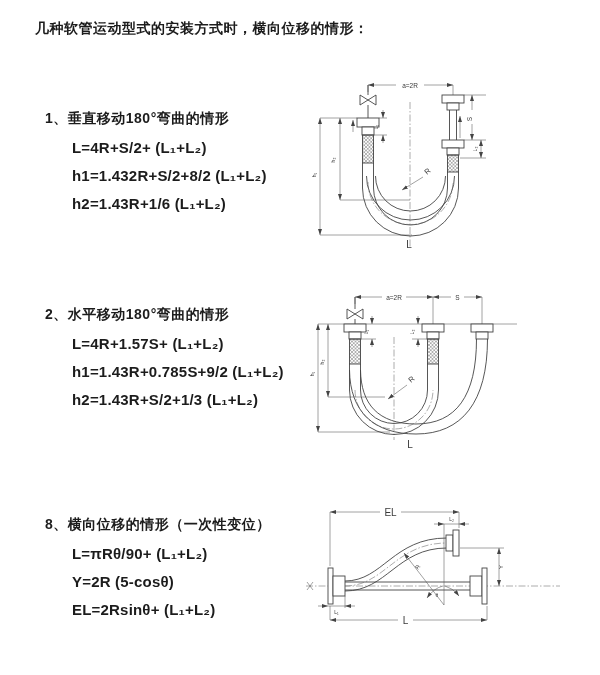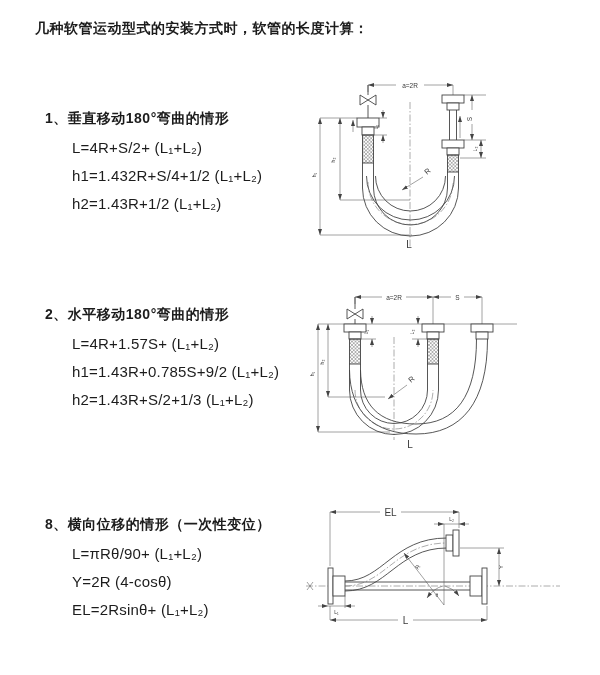--- a/index.html
+++ b/index.html
@@ -2,21 +2,21 @@
 <html><head>
 <meta charset="utf-8">
 <style>
   html,body{margin:0;padding:0;}
   body{
     width:600px;height:675px;background:#ffffff;position:relative;overflow:hidden;
     font-family:"Liberation Sans","DejaVu Sans",sans-serif;color:#1c1c1c;
   }
   .title{position:absolute;left:35px;top:20px;font-size:14px;font-weight:600;letter-spacing:.5px;}
   .sec-head{position:absolute;font-size:14px;font-weight:600;letter-spacing:.5px;}
-  .formula{position:absolute;font-size:15px;font-weight:400;letter-spacing:.2px;}
+  .formula{position:absolute;font-size:15px;font-weight:700;letter-spacing:.2px;}
   svg{position:absolute;}
   svg text{font-family:"Liberation Sans","DejaVu Sans",sans-serif;fill:#3a3a3a;}
   .ln{stroke:#444;stroke-width:.9;fill:none;}
   .fit{stroke:#444;stroke-width:.9;fill:#fff;}
   .dim{stroke:#555;stroke-width:.55;fill:none;}
   .cl{stroke:#666;stroke-width:.55;fill:none;stroke-dasharray:7 2 1.5 2;}
   .braid{stroke:#444;stroke-width:.9;fill:url(#braidpat);}
   .lbl{font-size:6.5px;}
   .lbl-s{font-size:5px;}
   .lbl-b{font-size:10px;}
@@ -28,26 +28,26 @@
   <defs>
     <marker id="arr" orient="auto-start-reverse" markerUnits="userSpaceOnUse" markerWidth="7" markerHeight="5" refX="6" refY="2">
       <path d="M0,0 L6,2 L0,4 Z" fill="#444"></path>
     </marker>
     <pattern id="braidpat" patternUnits="userSpaceOnUse" width="3.5" height="3.5">
       <path d="M0,3.5 L3.5,0 M0,0 L3.5,3.5" stroke="#6a6a6a" stroke-width="0.5"></path>
     </pattern>
   </defs>
 </svg>
 
-<div class="title">几种软管运动型式的安装方式时，软管的长度计算：</div>
+<div class="title">几种软管运动型式的安装方式时，横向位移的情形：</div>
 
 <div class="sec-head" style="left:45px;top:110px">1、垂直移动180°弯曲的情形</div>
 <div class="formula" style="left:72px;top:139px">L=4R+S/2+ (L₁+L₂)</div>
-<div class="formula" style="left:72px;top:167px">h1=1.432R+S/4+1/2 (L₁+L₂)</div>
-<div class="formula" style="left:72px;top:195px">h2=1.43R+1/2 (L₁+L₂)</div>
+<div class="formula" style="left:72px;top:167px">h1=1.432R+S/2+8/2 (L₁+L₂)</div>
+<div class="formula" style="left:72px;top:195px">h2=1.43R+1/6 (L₁+L₂)</div>
 
 <svg style="left:310px;top:70px" width="290" height="190" viewBox="0 0 290 190">
 
   <line class="cl" x1="100" y1="32" x2="100" y2="178"></line>
 
   <g>
     <line class="dim" x1="58" y1="15" x2="58" y2="22"></line>
     <line class="dim" x1="143" y1="15" x2="143" y2="25"></line>
     <line class="dim" x1="86" y1="15" x2="58" y2="15" marker-end="url(#arr)"></line>
     <line class="dim" x1="114" y1="15" x2="143" y2="15" marker-end="url(#arr)"></line>
@@ -192,21 +192,21 @@
 
   <g>
     <line class="dim" x1="97" y1="103" x2="78" y2="117" marker-end="url(#arr)"></line>
     <text x="101" y="101" font-size="7.5" transform="rotate(-40 101 101)">R</text>
   </g>
   <text class="lbl-b" x="100" y="166" text-anchor="middle">L</text>
 </svg>
 
 <div class="sec-head" style="left:45px;top:516px">8、横向位移的情形（一次性变位）</div>
 <div class="formula" style="left:72px;top:545px">L=πRθ/90+ (L₁+L₂)</div>
-<div class="formula" style="left:72px;top:573px">Y=2R (4-cosθ)</div>
+<div class="formula" style="left:72px;top:573px">Y=2R (5-cosθ)</div>
 <div class="formula" style="left:72px;top:601px">EL=2Rsinθ+ (L₁+L₂)</div>
 
 <svg style="left:300px;top:498px" width="300" height="165" viewBox="0 0 300 165">
   <line class="cl" x1="6" y1="88" x2="260" y2="88"></line>
   <g>
     <line class="dim" x1="7" y1="84" x2="13" y2="92"></line>
     <line class="dim" x1="13" y1="84" x2="7" y2="92"></line>
   </g>
 
   <g>

